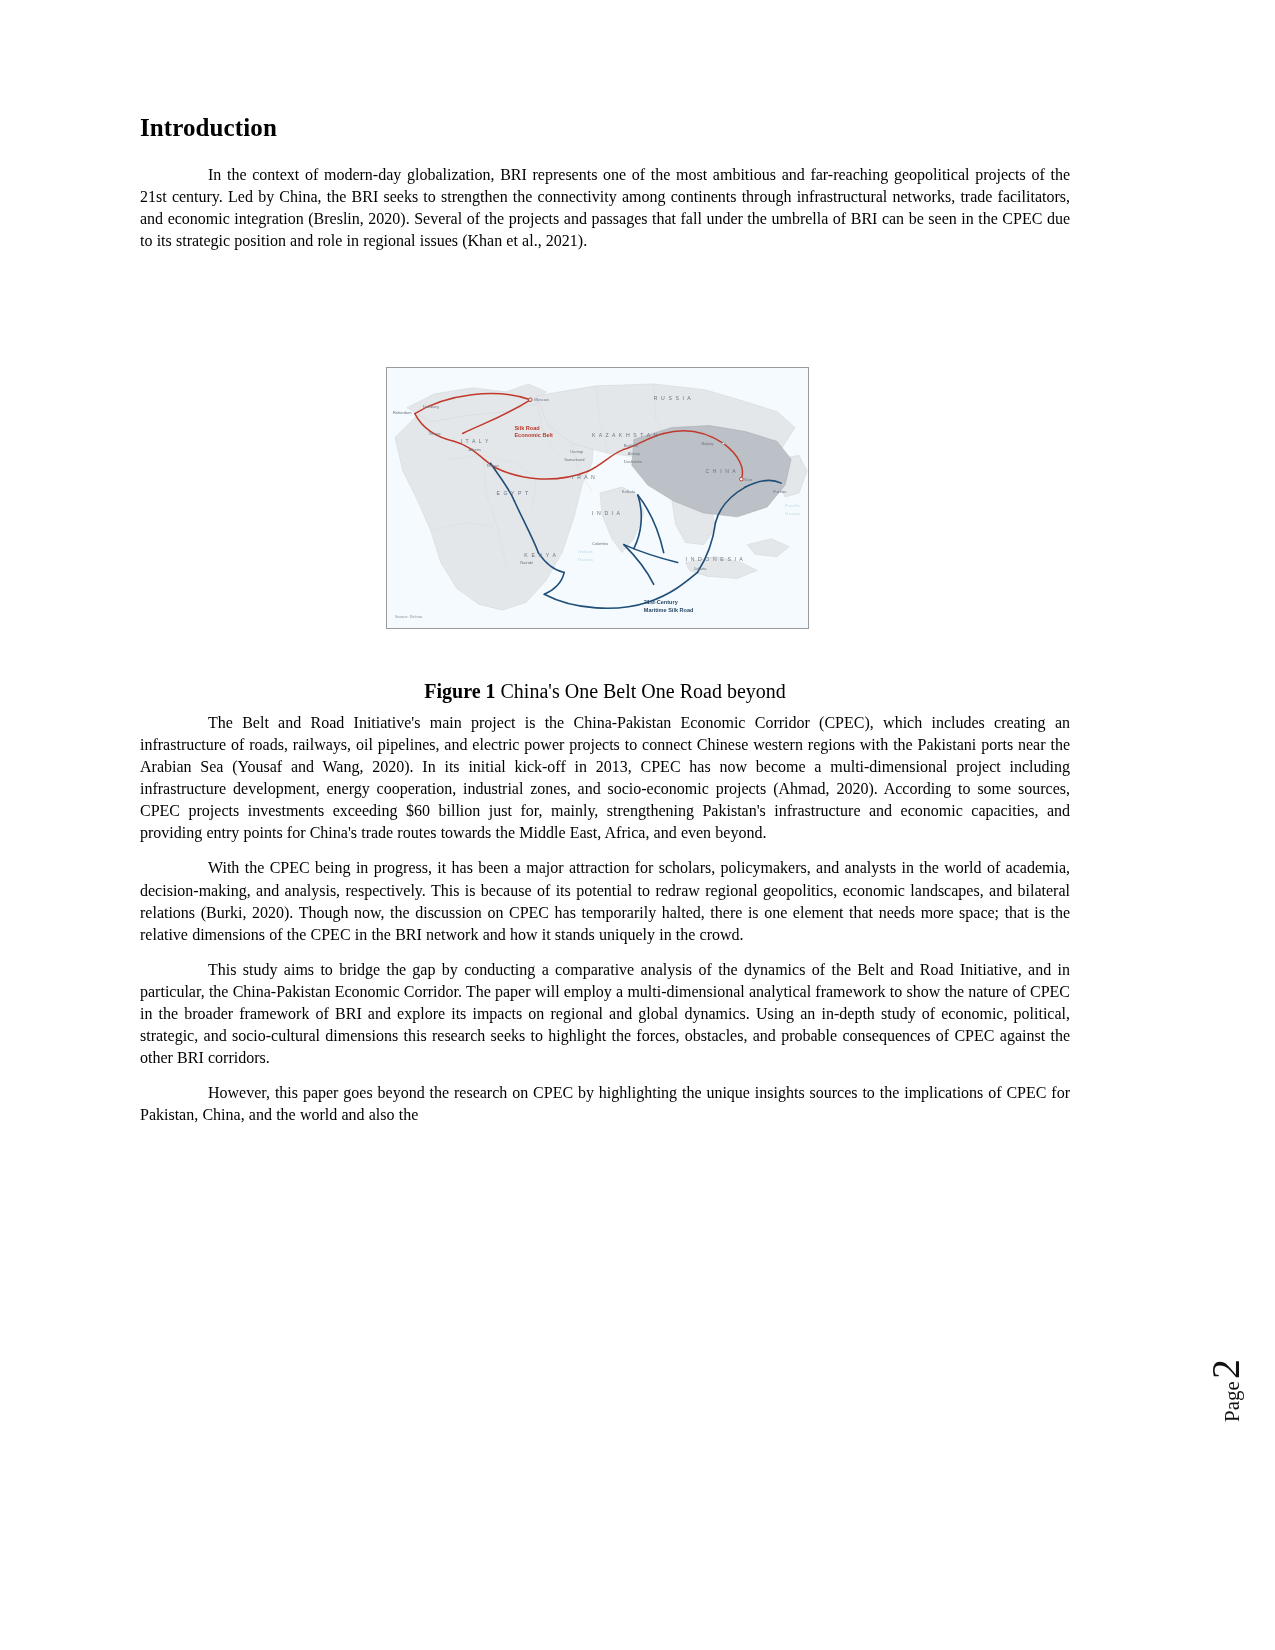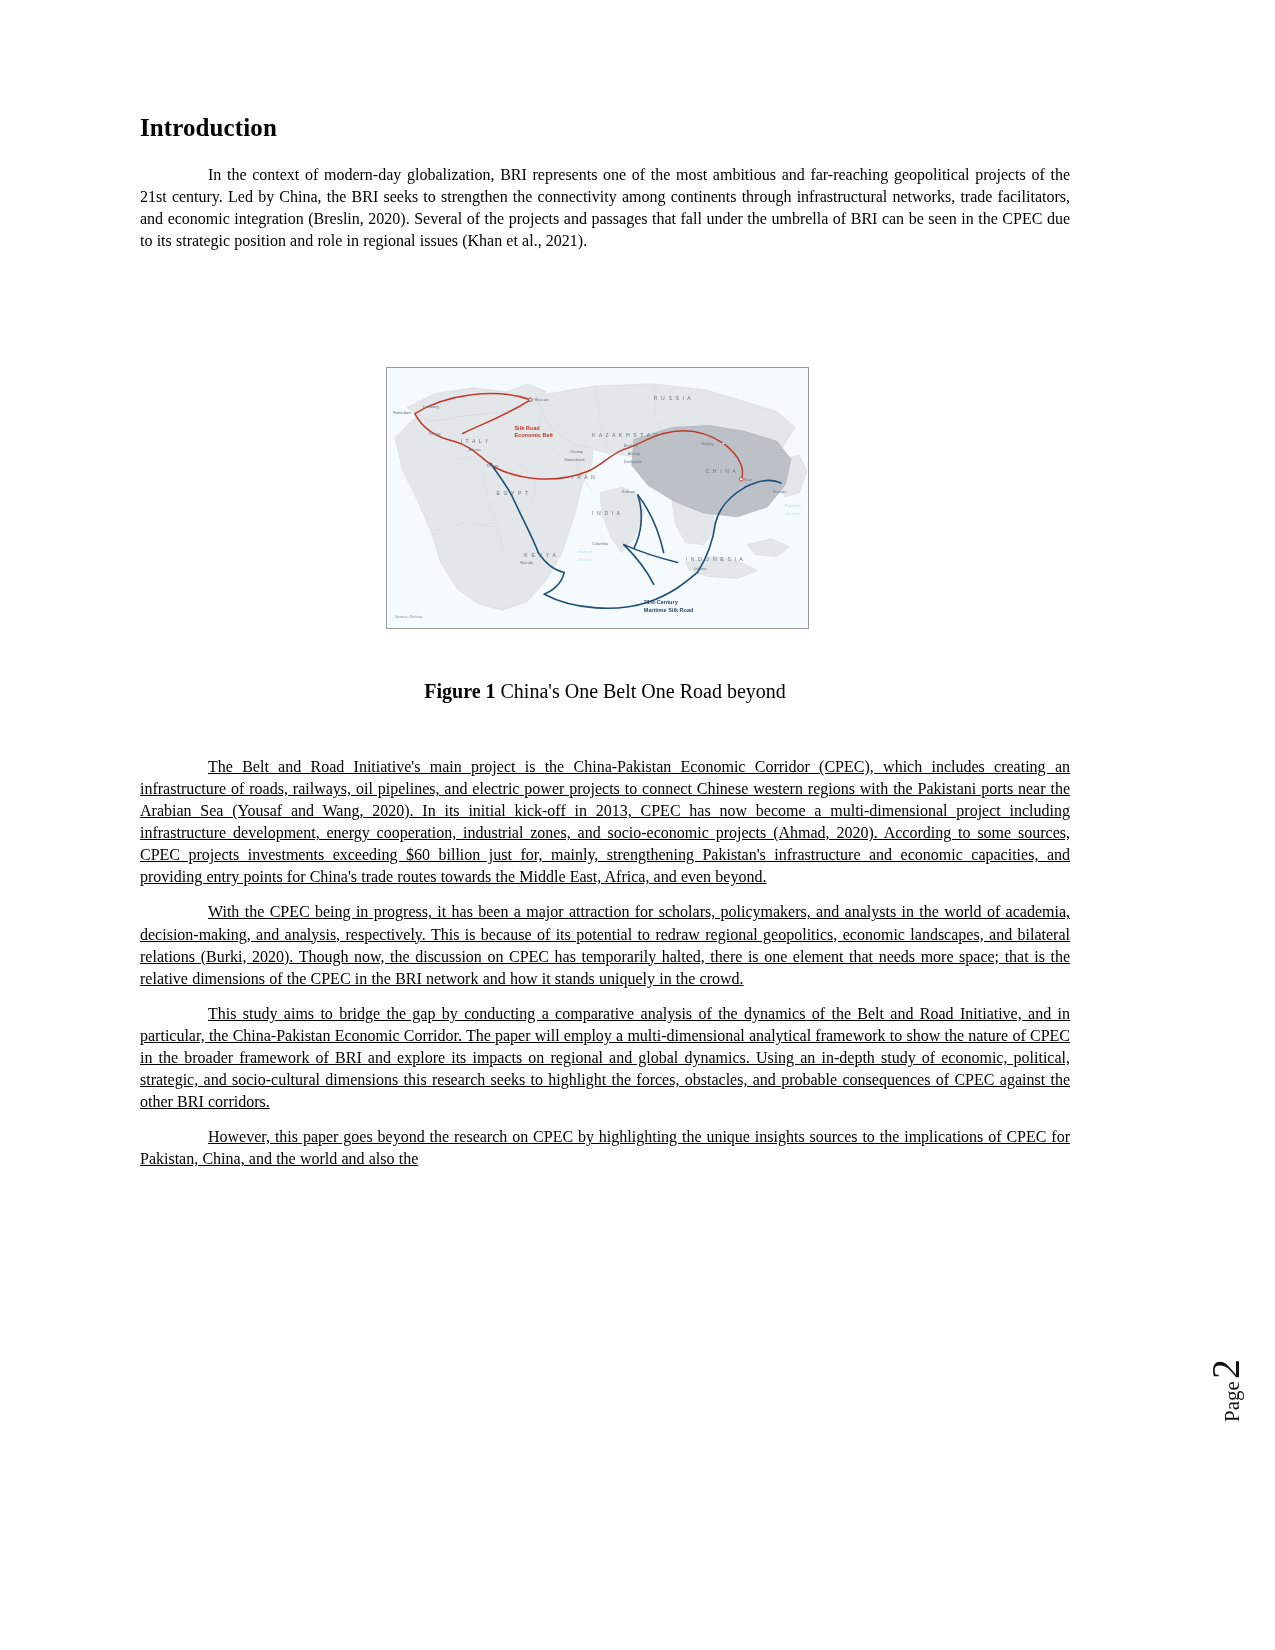--- a/index.html
+++ b/index.html
@@ -58,23 +58,22 @@
     width:930px;
     text-align:center;
     font-size:20px;
     line-height:1.3;
   }
   .fig-caption b { font-weight:bold; }
 
   
   .content-2 {
     position:absolute;
-    left:140px; top:756px;
+    left:140px; top:712px;
     width:930px;
-    text-decoration:underline;
   }
 
   
   .page-number {
     position:absolute;
     right:18px; top:1330px;
     width:120px; height:120px;
     display:flex; align-items:center; justify-content:flex-end;
   }
   .page-number .rot {

